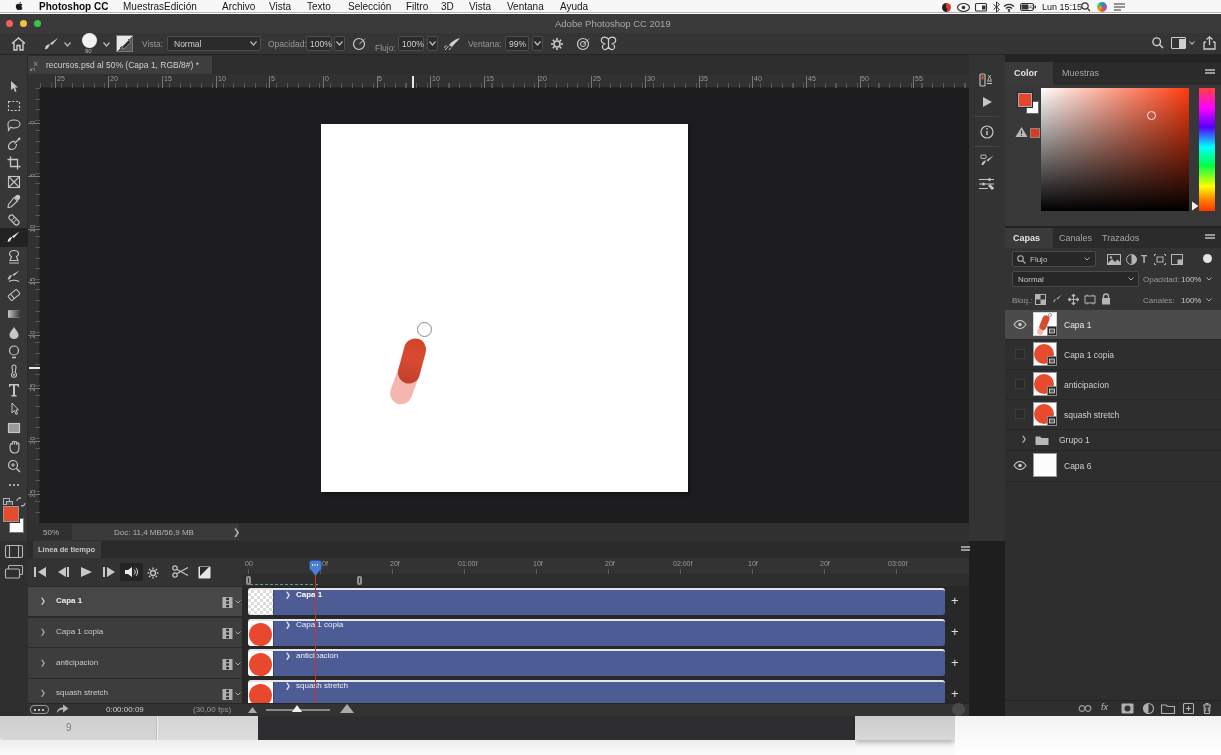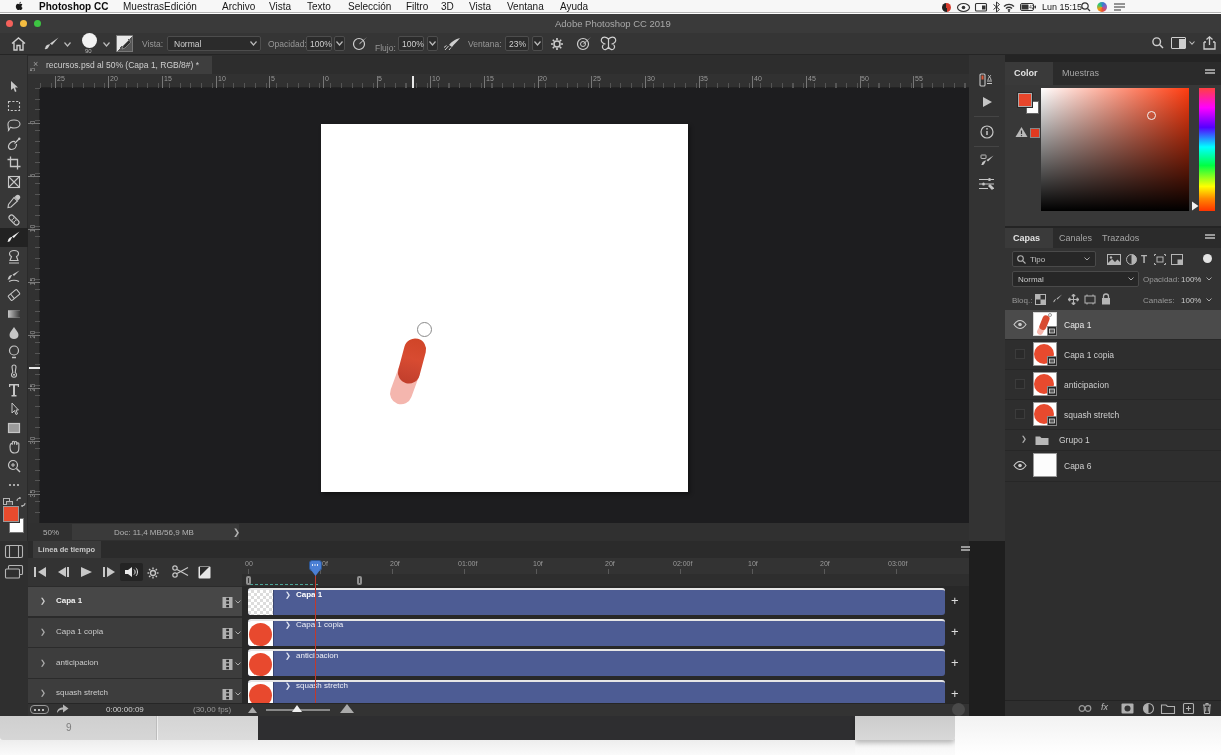--- a/index.html
+++ b/index.html
@@ -119,21 +119,21 @@
 <div class="abs" style="left:427px;top:36px;width:11px;height:15px;background:#2b2b2b;border:1px solid #4d4d4d;border-radius:2px;"></div>
 <svg style="left:429px;top:41px;" width="7" height="5" viewBox="0 0 7 5">
     <path d="M0.5,0.5 L3.5,4 L6.5,0.5" stroke="#bbb" stroke-width="1.2" fill="none"></path>
   </svg>
 <svg style="left:444px;top:37px;" width="18" height="14" viewBox="0 0 18 14">
     <path d="M16,1 C12,2 7,5 5,8 L8,10 C10,7 14,4 16,1 Z" fill="#cfcfcf"></path>
     <path d="M4.5,9 L1,13 M7,10.5 L5,13 M2.5,8.5 L0,10.5" stroke="#cfcfcf" stroke-width="1"></path>
   </svg>
 <div class="txt" style="left:468px;top:39px;font-size:8.5px;color:#979797;">Ventana:</div>
 <div class="abs" style="left:505px;top:36px;width:24px;height:15px;background:#2b2b2b;border:1px solid #4d4d4d;border-radius:2px;"></div>
-<div class="txt" style="left:509px;top:39px;font-size:8.5px;color:#cfcfcf;">23%</div>
+<div class="txt" style="left:509px;top:39px;font-size:8.5px;color:#cfcfcf;">99%</div>
 <div class="abs" style="left:532px;top:36px;width:11px;height:15px;background:#2b2b2b;border:1px solid #4d4d4d;border-radius:2px;"></div>
 <svg style="left:534px;top:41px;" width="7" height="5" viewBox="0 0 7 5">
     <path d="M0.5,0.5 L3.5,4 L6.5,0.5" stroke="#bbb" stroke-width="1.2" fill="none"></path>
   </svg>
 <svg style="left:550px;top:37px;" width="14" height="14" viewBox="0 0 14 14">
     <circle cx="7" cy="7" r="3" fill="none" stroke="#cfcfcf" stroke-width="1.5"></circle>
     <g stroke="#cfcfcf" stroke-width="1.6">
       <path d="M7,1 V3"></path>
       <path d="M7,11 V13"></path>
       <path d="M1,7 H3"></path>
@@ -422,21 +422,21 @@
 <div class="txt" style="left:1059px;top:233px;font-size:9px;color:#a5a5a5;">Canales</div>
 <div class="txt" style="left:1102px;top:233px;font-size:9px;color:#a5a5a5;">Trazados</div>
 <div class="abs" style="left:1205px;top:234px;width:10px;height:1.5px;background:#999;box-shadow:0 3px 0 #999;"></div>
 <div class="abs" style="left:1005px;top:248px;width:216px;height:452px;background:#333333;"></div>
 
 <div class="abs" style="left:1012px;top:251px;width:84px;height:16px;background:#272727;border:1px solid #4a4a4a;border-radius:2px;"></div>
 <svg style="left:1017px;top:255px;" width="9" height="9" viewBox="0 0 9 9">
     <circle cx="3.5" cy="3.5" r="2.8" fill="none" stroke="#b5b5b5" stroke-width="1.1"></circle>
     <path d="M5.8,5.8 L8.5,8.5" stroke="#b5b5b5" stroke-width="1.1"></path>
   </svg>
-<div class="txt" style="left:1030px;top:255px;font-size:8px;color:#c0c0c0;">Tipo</div>
+<div class="txt" style="left:1030px;top:255px;font-size:8px;color:#c0c0c0;">Flujo</div>
 <svg style="left:1084px;top:257px;" width="6" height="4" viewBox="0 0 6 4">
     <path d="M0.5,0.5 L3,3 L5.5,0.5" stroke="#aaa" stroke-width="1" fill="none"></path>
   </svg>
 <svg style="left:1107px;top:254px;" width="14" height="11" viewBox="0 0 14 11">
     <rect x="0.5" y="0.5" width="13" height="10" fill="none" stroke="#b5b5b5" stroke-width="1"></rect>
     <circle cx="4" cy="3.5" r="1.2" fill="#b5b5b5"></circle>
     <path d="M1,9 L5,5 L8,8 L10.5,5.5 L13,8 V10 H1 Z" fill="#b5b5b5"></path>
   </svg>
 <svg style="left:1126px;top:254px;" width="11" height="11" viewBox="0 0 11 11">
     <circle cx="5.5" cy="5.5" r="5" fill="none" stroke="#b5b5b5" stroke-width="1"></circle>

